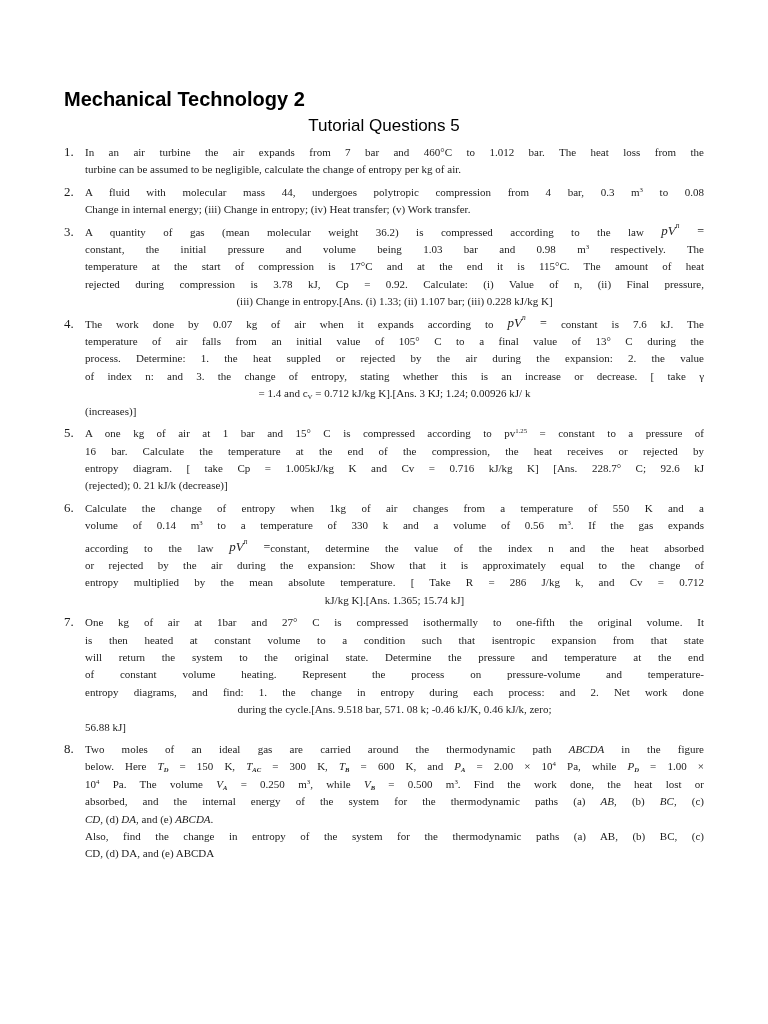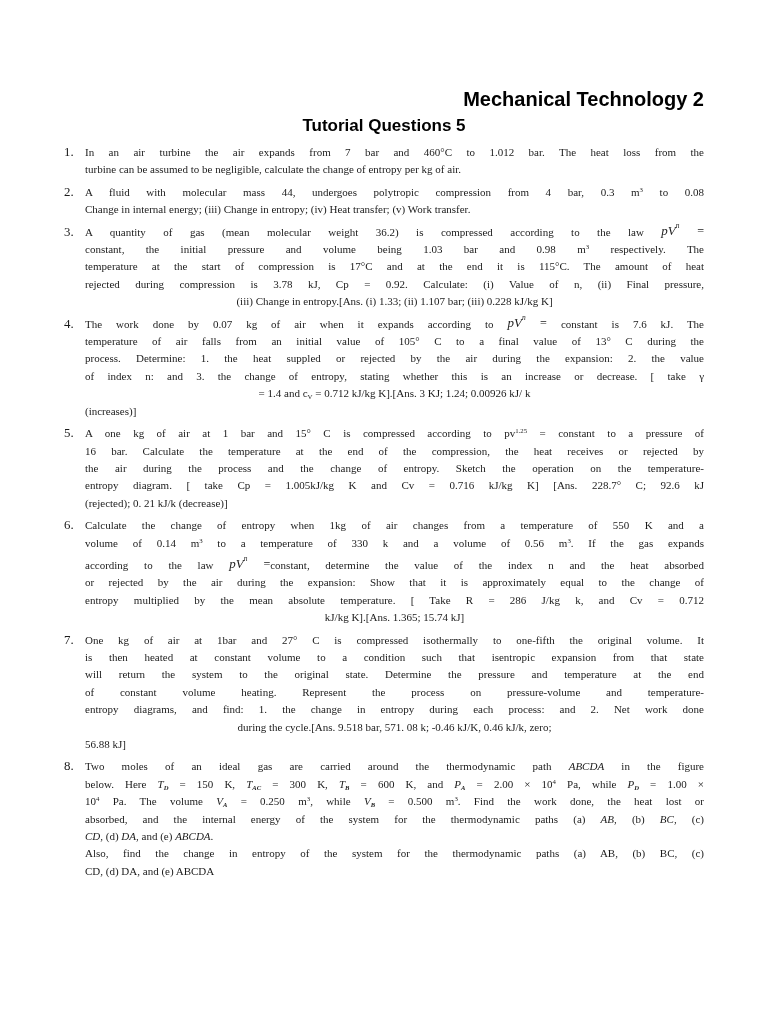--- a/index.html
+++ b/index.html
@@ -7,28 +7,28 @@
     position:relative;
     width:768px;height:1024px;
     box-sizing:border-box;
     padding:86px 64px 0 64px;
     background:#ffffff;
     font-family:"Liberation Serif","DejaVu Serif",serif;
     color:#1b1b1b;
     overflow:hidden;
   }
   .doc-title{
-    margin:0;text-align:right;
+    margin:0;text-align:left;
     font-family:"Liberation Sans","DejaVu Sans",sans-serif;
     font-weight:700;font-size:20px;line-height:27px;color:#000;
   }
   .doc-subtitle{
     margin:0 0 6px 0;text-align:center;
     font-family:"Liberation Sans","DejaVu Sans",sans-serif;
-    font-weight:700;font-size:17px;line-height:25px;color:#000;
+    font-weight:400;font-size:17px;line-height:25px;color:#000;
   }
   .qs{}
   .q{display:flex;margin-bottom:5px;}
   .qnum{flex:0 0 21px;width:21px;font-size:12.9px;line-height:17.4px;}
   .qbody{flex:1;min-width:0;}
   .line{font-size:11px;line-height:17.4px;white-space:normal;}
   .just{text-align:justify;text-align-last:justify;}
   .split{display:flex;justify-content:center;}
   .split > span{white-space:nowrap;}
   .pad7{padding-top:7px;}
@@ -89,21 +89,20 @@
             <span><span>[Ans. 3 KJ; 1.24; 0.00926 kJ/ k</span></span>
           </div>
           <div class="line"><span>(increases)]</span></div>
         </div>
       </div>
       <div class="q">
         <span class="qnum">5.</span>
         <div class="qbody">
           <div class="line just"><span>A one kg of air at 1 bar and 15° C is compressed according to pv</span><span class="r-sup">1.25</span><span> = constant to a pressure of</span></div>
           <div class="line just"><span>16 bar. Calculate the temperature at the end of the compression, the heat receives or rejected by</span></div>
-          <div class="line just"><span>the air during the process and the change of entropy. Sketch the operation on the temperature-</span></div>
           <div class="line just"><span>entropy diagram. [ take Cp = 1.005kJ/kg K and Cv = 0.716 kJ/kg K] [Ans. 228.7° C; 92.6 kJ</span></div>
           <div class="line"><span>(rejected); 0. 21 kJ/k (decrease)]</span></div>
         </div>
       </div>
       <div class="q">
         <span class="qnum">6.</span>
         <div class="qbody">
           <div class="line just"><span>Calculate the change of entropy when 1kg of air changes from a temperature of 550 K and a</span></div>
           <div class="line just"><span>volume of 0.14 m</span><span class="r-sup">3</span><span> to a temperature of 330 k and a volume of 0.56 m</span><span class="r-sup">3</span><span>. If the gas expands</span></div>
           <div class="line just pad5"><span>according to the law </span><span class="r-mi">pV</span><span class="r-msupi">n</span><span class="r-m"> =</span><span>constant, determine the value of the index n and the heat absorbed</span></div>

